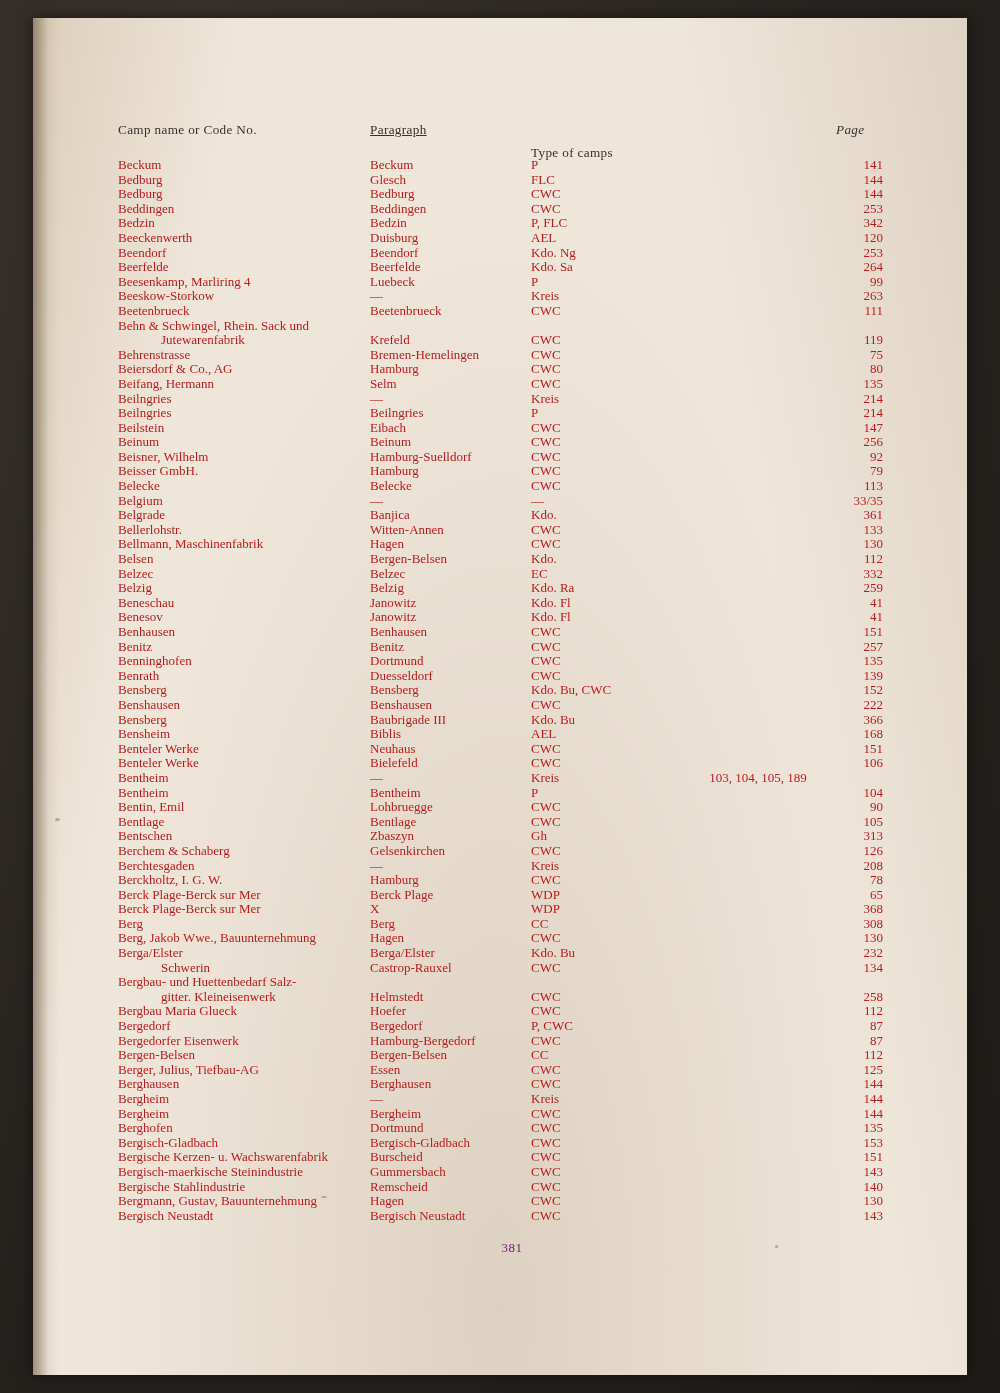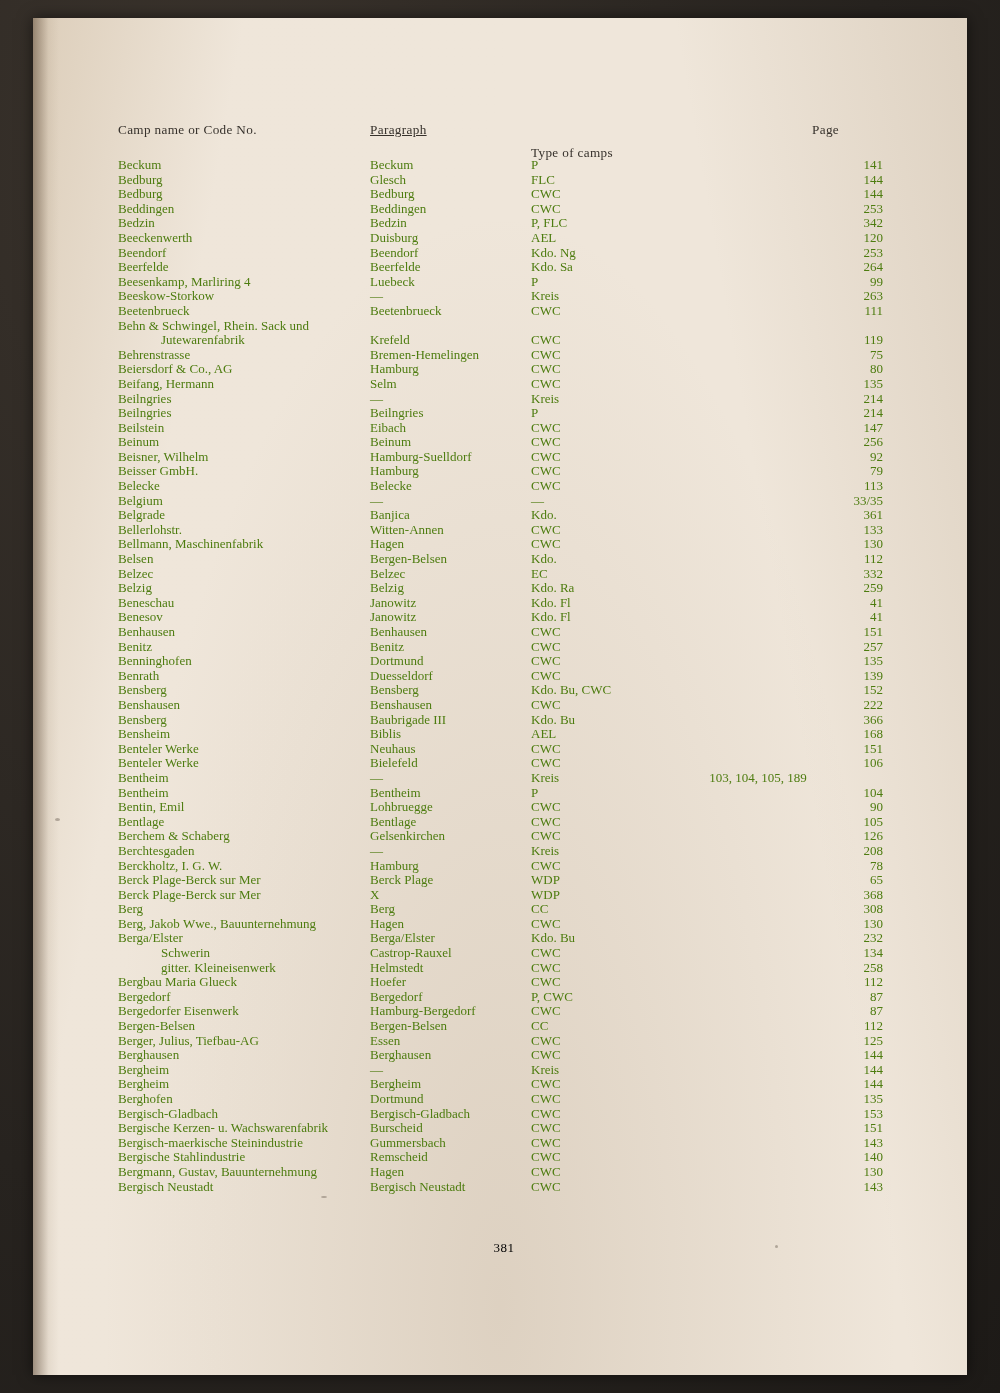--- a/index.html
+++ b/index.html
@@ -68,53 +68,53 @@
     top: 104px;
     left: 0;
     width: 934px;
     font-size: 13.2px;
     letter-spacing: 0.35px;
     color: #37322c;
   }
   .hdr .c1 { position: absolute; left: 85px; }
   .hdr .c2 { position: absolute; left: 337px; text-decoration: underline; }
   .hdr .c3 { position: absolute; left: 498px; margin-top: 23px; }
-  .hdr .c4 { position: absolute; left: 779px; }
+  .hdr .c4 { position: absolute; left: 803px; font-style: italic; }
 
   
   .tbl {
     position: absolute;
     top: 140px;
     left: 0;
     width: 934px;
     font-size: 13px;
     line-height: 14.6px;
-    color: #4d7c0f;
+    color: #b91c1c;
   }
   .row {
     position: relative;
     height: 14.6px;
     white-space: nowrap;
   }
   .row .name   { position: absolute; left: 85px;  width: 250px; }
   .row .name.indent { left: 128px; }
   .row .para   { position: absolute; left: 337px; width: 158px; }
   .row .type   { position: absolute; left: 498px; width: 300px; }
   .row .page   { position: absolute; left: 740px; width: 110px; text-align: right; }
   .row .page.wide { left: 600px; width: 250px; text-align: center; }
 
   
   .folio {
     position: absolute;
     top: 1222px;
-    left: 4px;
+    left: 12px;
     width: 934px;
     text-align: center;
     font-size: 13px;
-    color: #000000;
+    color: #701a75;
     letter-spacing: 0.5px;
   }
 
   
   .speck { position: absolute; background: #6b6054; border-radius: 50%; opacity: .45; }
 </style>
 </head>
 <body>
 
 <div class="scan-bg"></div>
@@ -402,20 +402,26 @@
           <span class="type">CWC</span>
           <span class="page">90</span>
         </div>
         <div class="row">
           <span class="name">Bentlage</span>
           <span class="para">Bentlage</span>
           <span class="type">CWC</span>
           <span class="page">105</span>
         </div>
         <div class="row">
+          <span class="name">Bentschen</span>
+          <span class="para">Zbaszyn</span>
+          <span class="type">Gh</span>
+          <span class="page">313</span>
+        </div>
+        <div class="row">
           <span class="name">Berchem &amp; Schaberg</span>
           <span class="para">Gelsenkirchen</span>
           <span class="type">CWC</span>
           <span class="page">126</span>
         </div>
         <div class="row">
           <span class="name">Berchtesgaden</span>
           <span class="para">—</span>
           <span class="type">Kreis</span>
           <span class="page">208</span>
@@ -454,20 +460,26 @@
           <span class="name">Berga/Elster</span>
           <span class="para">Berga/Elster</span>
           <span class="type">Kdo. Bu</span>
           <span class="page">232</span>
         </div>
         <div class="row">
           <span class="name indent">Schwerin</span>
           <span class="para">Castrop-Rauxel</span>
           <span class="type">CWC</span>
           <span class="page">134</span>
+        </div>
+        <div class="row">
+          <span class="name">Bergbau- und Huettenbedarf Salz-</span>
+          <span class="para"></span>
+          <span class="type"></span>
+          <span class="page"></span>
         </div>
         <div class="row">
           <span class="name indent">gitter. Kleineisenwerk</span>
           <span class="para">Helmstedt</span>
           <span class="type">CWC</span>
           <span class="page">258</span>
         </div>
         <div class="row">
           <span class="name">Bergbau Maria Glueck</span>
           <span class="para">Hoefer</span>

